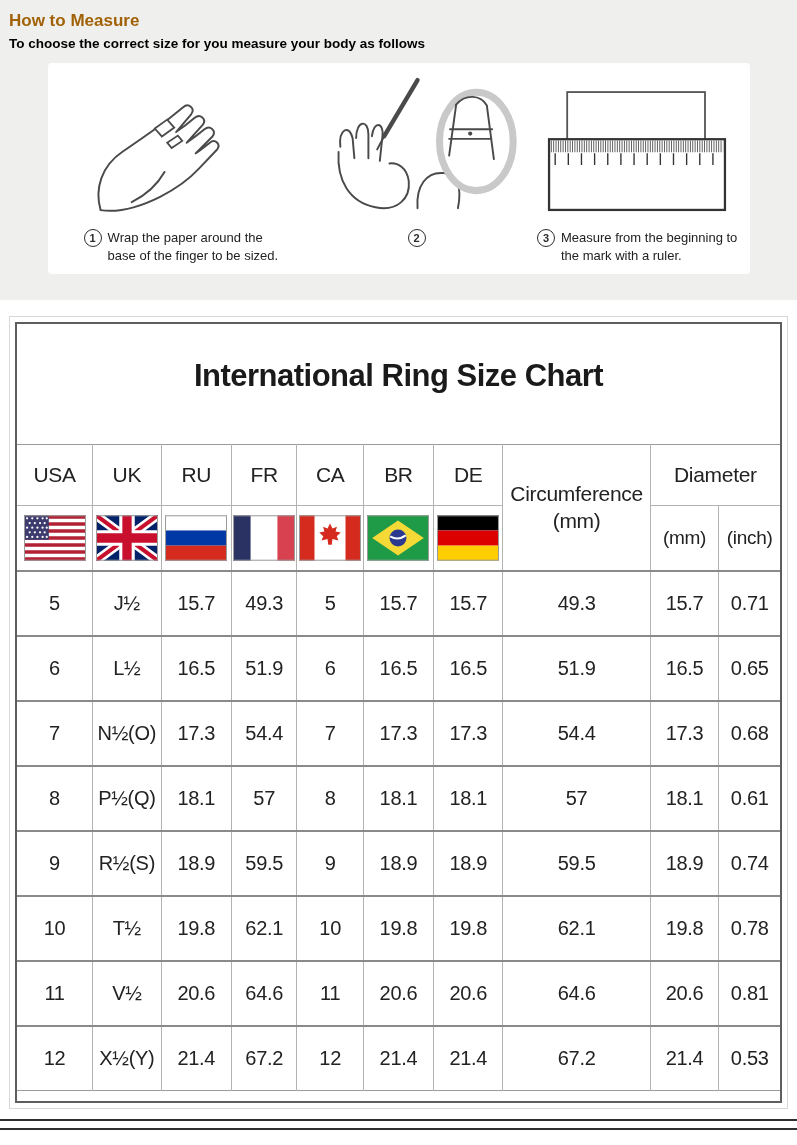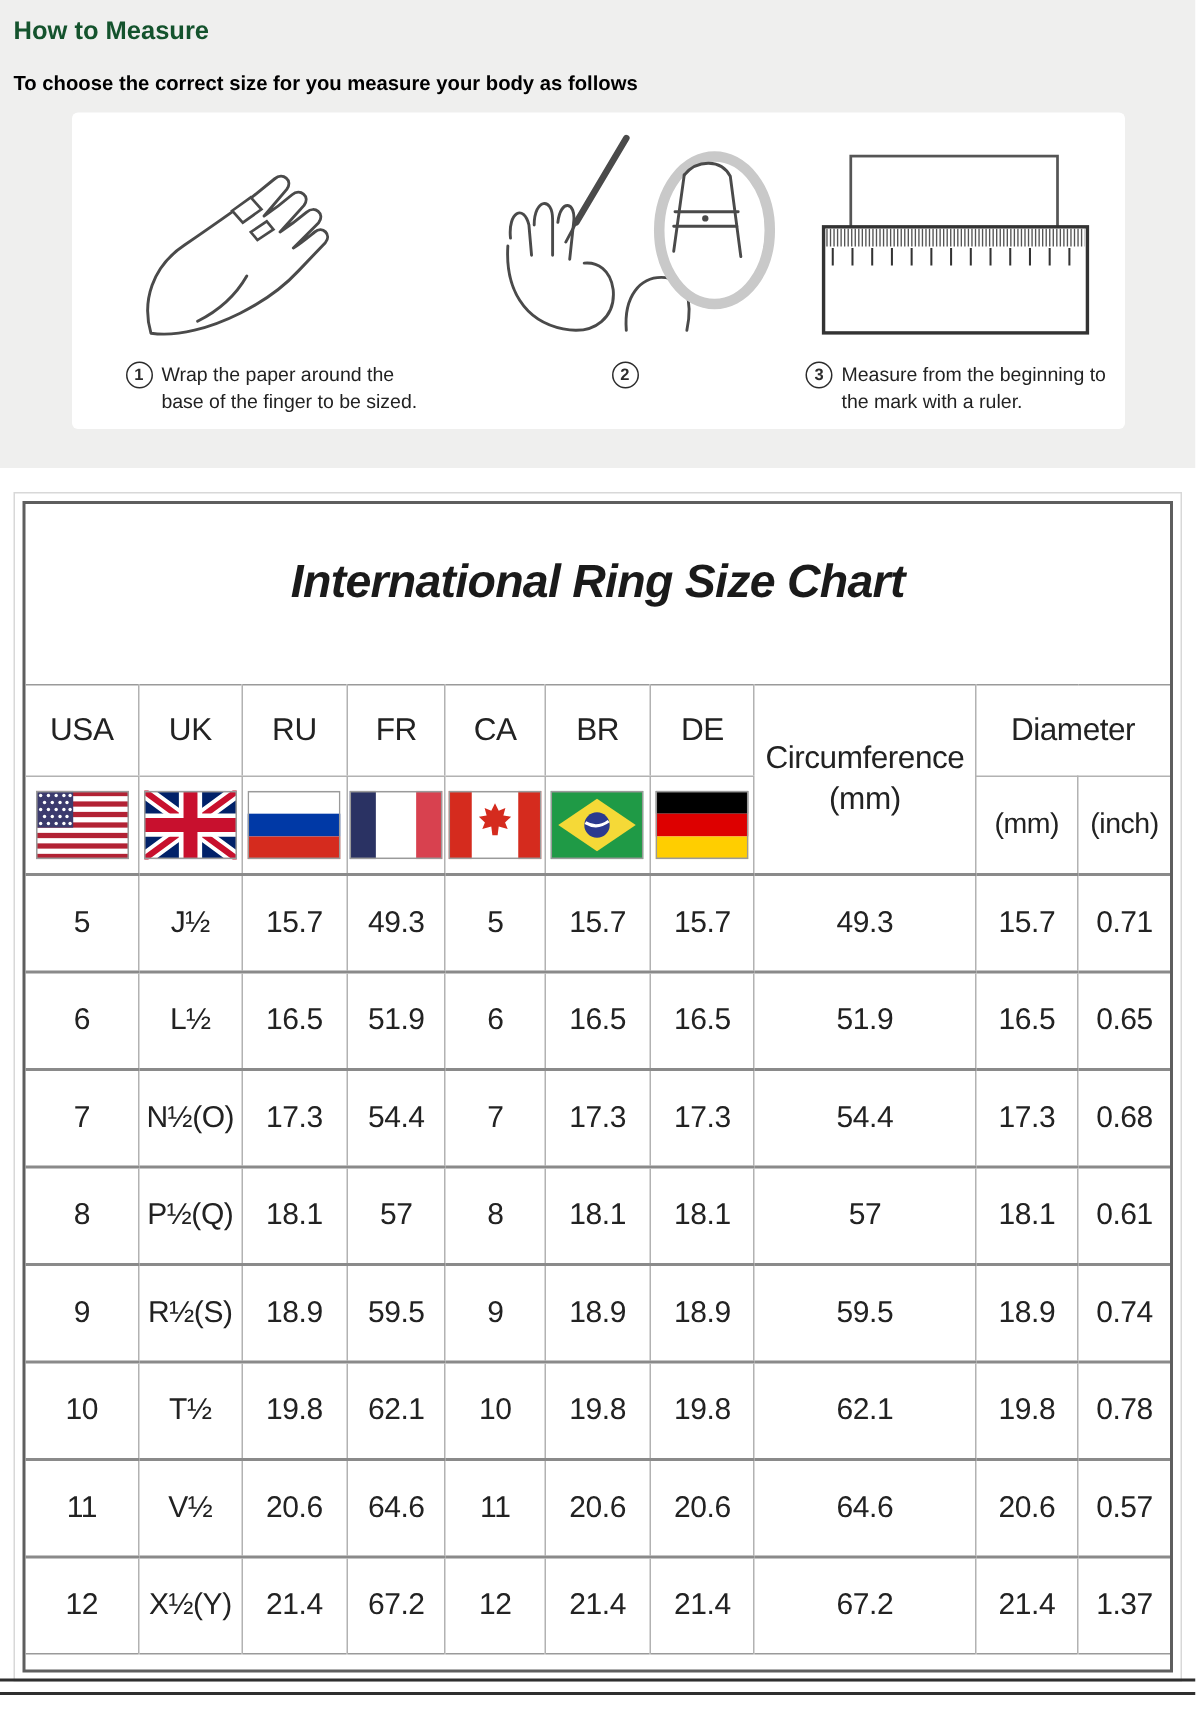--- a/index.html
+++ b/index.html
@@ -3,21 +3,21 @@
 <meta charset="utf-8">
 <style>
   html,body{margin:0;padding:0;}
   body{
     width:797px;height:1145px;position:relative;background:#fff;
     font-family:"Liberation Sans","DejaVu Sans",sans-serif;color:#1e1e1e;
     overflow:hidden;
   }
   
   .top-section{background:#efefee;padding:9px 8px 26px 8px;}
-  .page-title{font-size:17px;font-weight:600;margin:2px 0 17px 1px;color:#14532d;}
+  .page-title{font-size:17px;font-weight:600;margin:2px 0 5px 1px;color:#a16207;}
   .page-subtitle{font-size:13.5px;font-weight:700;margin:0 0 12px 1px;color:#000000;}
   .steps-panel{
     background:#fff;border-radius:4px;width:702px;margin:0 auto;
     padding:8px 0 10px 0;
   }
   .illustrations{display:flex;align-items:flex-end;height:148px;}
   .illus{display:flex;justify-content:center;align-items:flex-end;}
   .illus-1{width:38%;}
   .illus-2{width:30%;}
   .illus-3{width:32%;}
@@ -31,21 +31,21 @@
     font-size:11px;line-height:16px;text-align:center;margin:0 6px 0 0;color:#2c2c2c;
     font-weight:600;
   }
   .step-text{font-size:13px;line-height:1.35;color:#222;}
   .step-text span{display:block;}
   
   .table-wrap{margin:16px 9px 0 9px;border:1px solid #d8d8d8;padding:5px;background:#fff;}
   .table-inner{border:2px solid #5e5e5e;padding:0 0 10px 0;}
   .chart-title{
     text-align:center;font-size:31px;font-weight:600;letter-spacing:-0.5px;
-    padding:34px 0 30px 0;color:#1a1a1a;font-style:italic;
+    padding:34px 0 30px 0;color:#1a1a1a;
   }
   table.size-chart{width:100%;border-collapse:collapse;table-layout:fixed;
     border-top:1px solid #9a9a9a;border-bottom:1px solid #9a9a9a;margin-top:20px;}
   .size-chart th,.size-chart td{
     border-left:1px solid #b2b2b2;text-align:center;vertical-align:middle;
     font-weight:400;color:#222;padding:0;letter-spacing:-0.3px;
   }
   .size-chart th:first-child,.size-chart td:first-child{border-left:none;}
   .hdr-row1 th{height:60px;font-size:21px;border-bottom:1px solid #b2b2b2;}
   .hdr-row2 th{height:64px;}
@@ -334,32 +334,32 @@
           <tr>
             <td>11</td>
             <td>V½</td>
             <td>20.6</td>
             <td>64.6</td>
             <td>11</td>
             <td>20.6</td>
             <td>20.6</td>
             <td>64.6</td>
             <td>20.6</td>
-            <td>0.57</td>
+            <td>0.81</td>
           </tr>
           <tr>
             <td>12</td>
             <td>X½(Y)</td>
             <td>21.4</td>
             <td>67.2</td>
             <td>12</td>
             <td>21.4</td>
             <td>21.4</td>
             <td>67.2</td>
             <td>21.4</td>
-            <td>1.37</td>
+            <td>0.53</td>
           </tr>
         </tbody>
     </table>
   </div>
 </div>
 
 <div class="bottom-divider"></div>
 
 </body></html>

